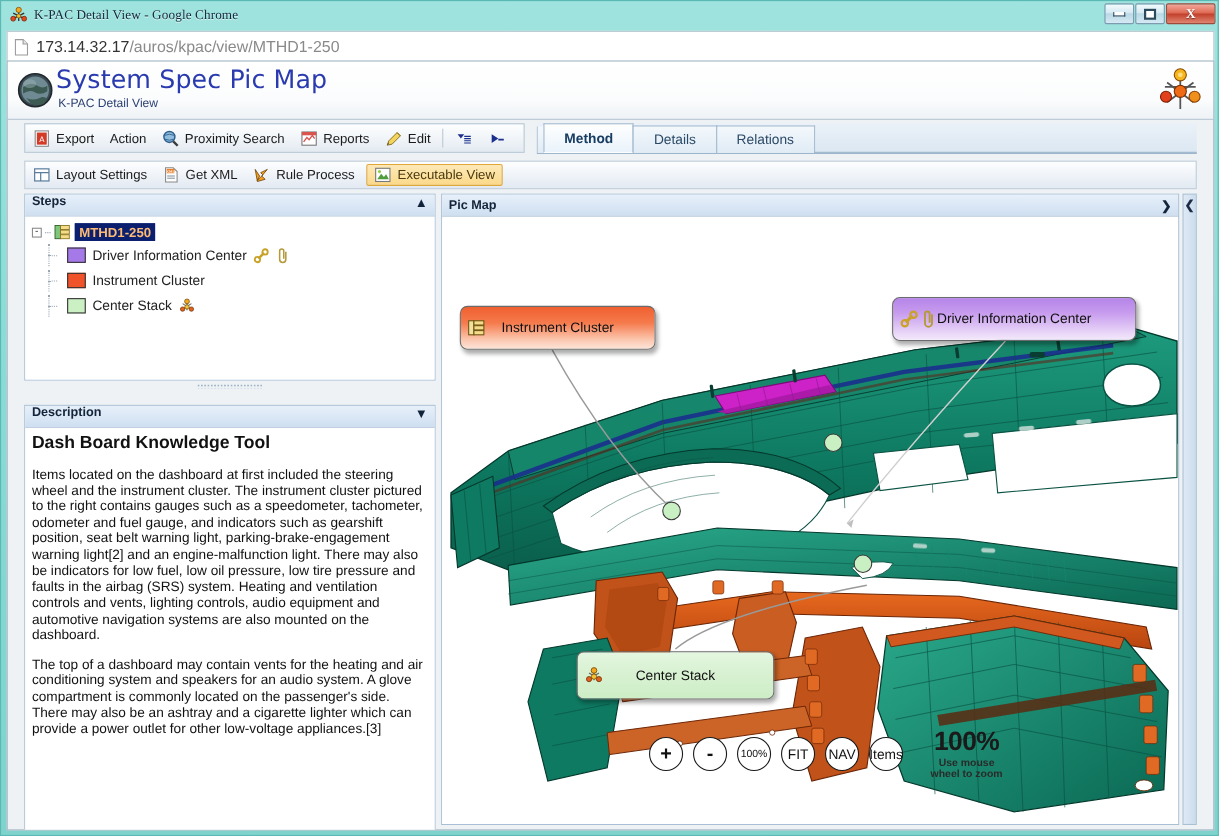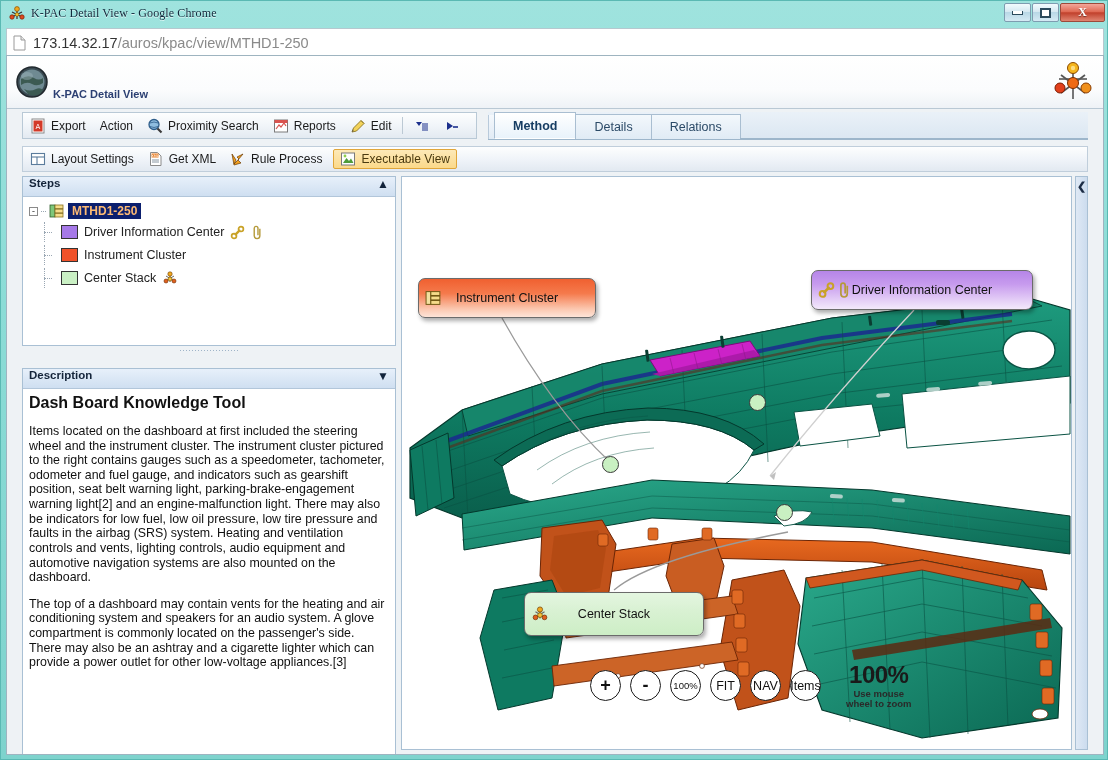--- a/index.html
+++ b/index.html
@@ -71,21 +71,21 @@
     border-bottom: 1px solid #b9c8d4;
   }
   #globe-icon { position: absolute; left: 8px; top: 9px; width: 34px; height: 34px; }
   #app-title {
     position: absolute; left: 44px; top: 4px;
     font-size: 23px; color: #2a3bb0; letter-spacing: .1px;
     font-family: "DejaVu Sans", sans-serif;
   }
   #app-subtitle {
     position: absolute; left: 46px; top: 32px;
-    font-size: 11px; font-weight: bold; color: #2b3f72;
+    font-size: 11px; font-weight: normal; color: #2b3f72;
   }
   #brand-logo { position: absolute; right: 6px; top: 3px; width: 48px; height: 46px; }
 
   
   #toolbar1 {
     position: absolute; left: 15px; top: 56px; width: 455px; height: 27px;
     background: linear-gradient(180deg,#fdfefe 0%,#f1f5f9 50%,#e3eaf1 100%);
     border: 1px solid #b9c9d6;
     display: flex; align-items: center;
   }
@@ -320,20 +320,21 @@
   <div id="app">
 
     <div id="appheader">
       <svg id="globe-icon" viewBox="0 0 34 34">
         <circle cx="17" cy="17" r="15" fill="#3a4a52" stroke="#20282d" stroke-width="1.5"></circle>
         <circle cx="17" cy="17" r="12.5" fill="#6f8a92"></circle>
         <path d="M6 14 q7 -5 13 -1 q5 3 9 0 l0 5 q-6 4 -11 1 q-5 -3 -11 1z" fill="#3c5a52"></path>
         <path d="M9 24 q6 3 12 0 q4 -2 7 1 l-3 4 q-6 3 -12 0z" fill="#3c5a52"></path>
         <ellipse cx="12" cy="11" rx="6" ry="4" fill="#9fb6bd" opacity=".45"></ellipse>
       </svg>
+      <div id="app-title">System Spec Pic Map</div>
       <div id="app-subtitle">K-PAC Detail View</div>
       <svg id="brand-logo" viewBox="0 0 48 46">
         <line x1="24" y1="8" x2="24" y2="40" stroke="#555" stroke-width="1.6"></line>
         <line x1="10" y1="20" x2="38" y2="20" stroke="#555" stroke-width="1.6"></line>
         <line x1="12" y1="34" x2="36" y2="16" stroke="#555" stroke-width="1.6"></line>
         <line x1="36" y1="34" x2="12" y2="16" stroke="#555" stroke-width="1.6"></line>
         <circle cx="24" cy="9" r="5.5" fill="#f5b51c" stroke="#8c4a00" stroke-width="1"></circle>
         <circle cx="24" cy="9" r="2.2" fill="#ffe79a" opacity=".8"></circle>
         <circle cx="11" cy="29" r="5" fill="#e2401c" stroke="#7c1c00" stroke-width="1"></circle>
         <circle cx="37" cy="29" r="5" fill="#f0901c" stroke="#8a3c00" stroke-width="1"></circle>
@@ -518,20 +519,24 @@
           </div>
           <div id="desc-body">
             <div id="desc-title">Dash Board Knowledge Tool</div>
             <p id="desc-p1">Items located on the dashboard at first included the steering wheel and the instrument cluster. The instrument cluster pictured to the right contains gauges such as a speedometer, tachometer, odometer and fuel gauge, and indicators such as gearshift position, seat belt warning light, parking-brake-engagement warning light[2] and an engine-malfunction light. There may also be indicators for low fuel, low oil pressure, low tire pressure and faults in the airbag (SRS) system. Heating and ventilation controls and vents, lighting controls, audio equipment and automotive navigation systems are also mounted on the dashboard.</p>
             <p id="desc-p2">The top of a dashboard may contain vents for the heating and air conditioning system and speakers for an audio system. A glove compartment is commonly located on the passenger's side. There may also be an ashtray and a cigarette lighter which can provide a power outlet for other low-voltage appliances.[3]</p>
           </div>
         </div>
       </div>
 
       <div id="picmap-panel">
+        <div id="picmap-head">
+          <span>Pic Map</span>
+          <span class="chev">❯</span>
+        </div>
 
         <div id="picmap-canvas">
 
           <svg width="669" height="551" viewBox="0 0 669 551" style="position:absolute;left:0;top:0;">
             <defs>
               <linearGradient id="gTeal" x1="0" y1="0" x2="0" y2="1">
                 <stop offset="0%" stop-color="#1e9b7e"></stop>
                   <stop offset="55%" stop-color="#0e7a61"></stop>
                   <stop offset="100%" stop-color="#0a5f4c"></stop>
               </linearGradient>

